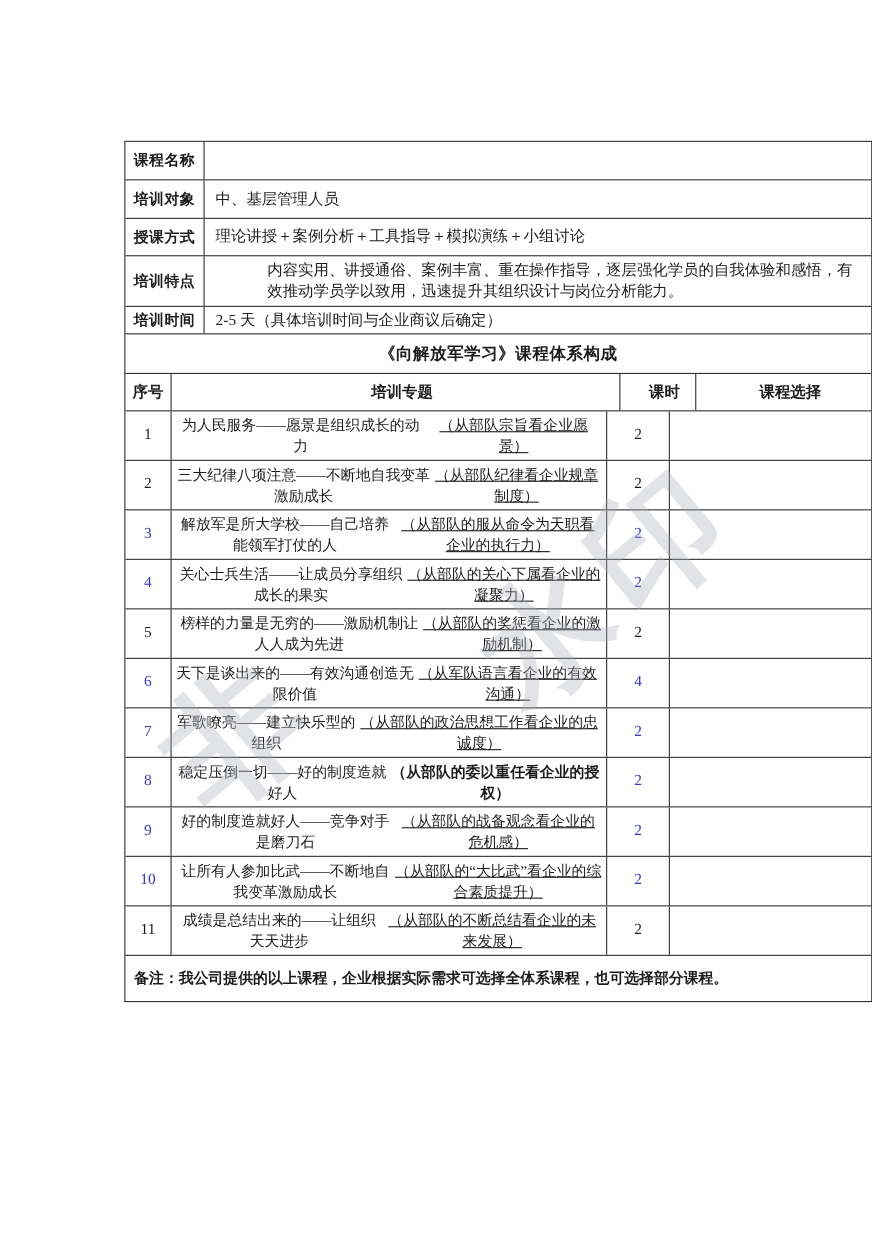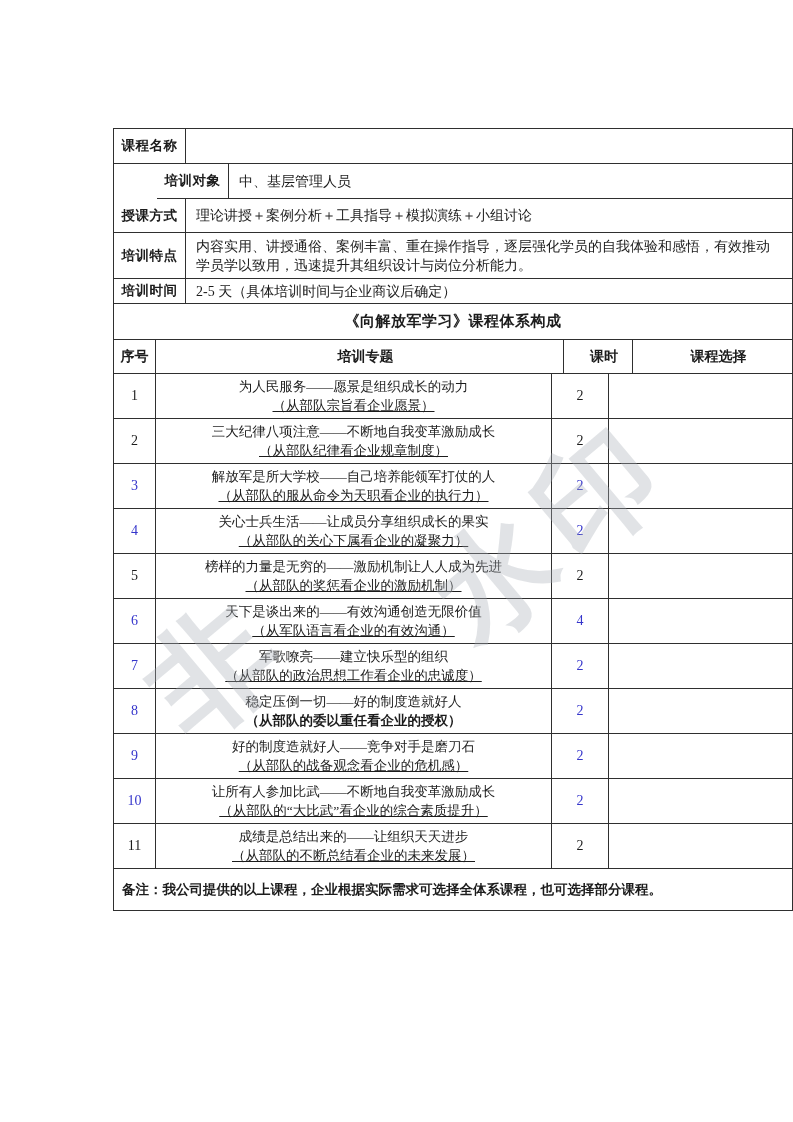--- a/index.html
+++ b/index.html
@@ -33,21 +33,21 @@
   .doc-table{
     position:absolute;left:113px;top:128px;width:680px;
     border:1.5px solid var(--border);
     box-sizing:border-box;
     background:transparent;
     z-index:2;
   }
   .doc-table *{box-sizing:border-box;}
   
   .info-row{display:grid;grid-template-columns:72px 1fr;border-bottom:1px solid var(--border);}
-  .ir0{height:35px;} .ir1{height:35px;margin-left:43px;} .ir2{height:34px;} .ir3{height:46px;} .ir4{height:25px;}
+  .ir0{height:35px;} .ir1{height:35px;} .ir2{height:34px;} .ir3{height:46px;gap:47px;} .ir4{height:25px;}
   .info-label{
     border-right:1px solid var(--border);
     display:flex;align-items:center;justify-content:center;
     font-family:"Liberation Sans","DejaVu Sans",sans-serif;
     font-weight:700;font-size:13.5px;letter-spacing:.5px;
   }
   .info-value{
     display:flex;align-items:center;
     padding:2px 10px;
     font-size:14px;line-height:19px;
@@ -64,21 +64,21 @@
   .course-header,.course-row{
     display:grid;grid-template-columns:42px 396px 57px 1fr;
     border-bottom:1px solid var(--border);
   }
   .course-header{height:34px;
     font-family:"Liberation Sans","DejaVu Sans",sans-serif;
     font-weight:700;font-size:14px;gap:12px;}
   .course-row{height:45px;font-size:13.5px;}
   .cell{display:flex;align-items:center;justify-content:center;border-right:1px solid var(--border);}
   .cell:last-child{border-right:none;}
-  .topic-cell{flex-direction:column;line-height:19px;padding:2px 4px;text-align:center;}
+  .topic-cell{flex-direction:row;line-height:19px;padding:2px 4px;text-align:center;}
   .num-cell{font-size:14px;}
   .c-blue{color:var(--blue);}
   .c-black{color:var(--text);}
   .w-bold{font-weight:700;}
   .w-normal{font-weight:400;text-decoration:underline;}
   
   .note-band{
     min-height:41px;
     display:flex;align-items:center;
     padding:6px 8px;

